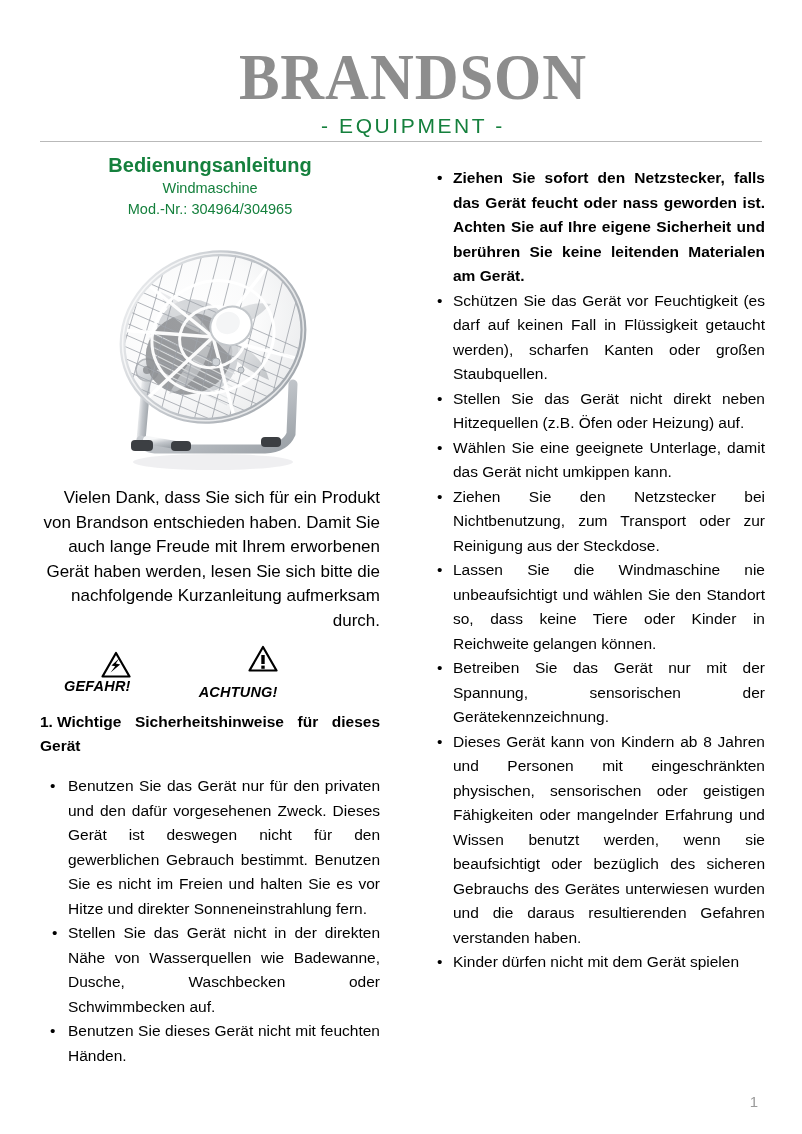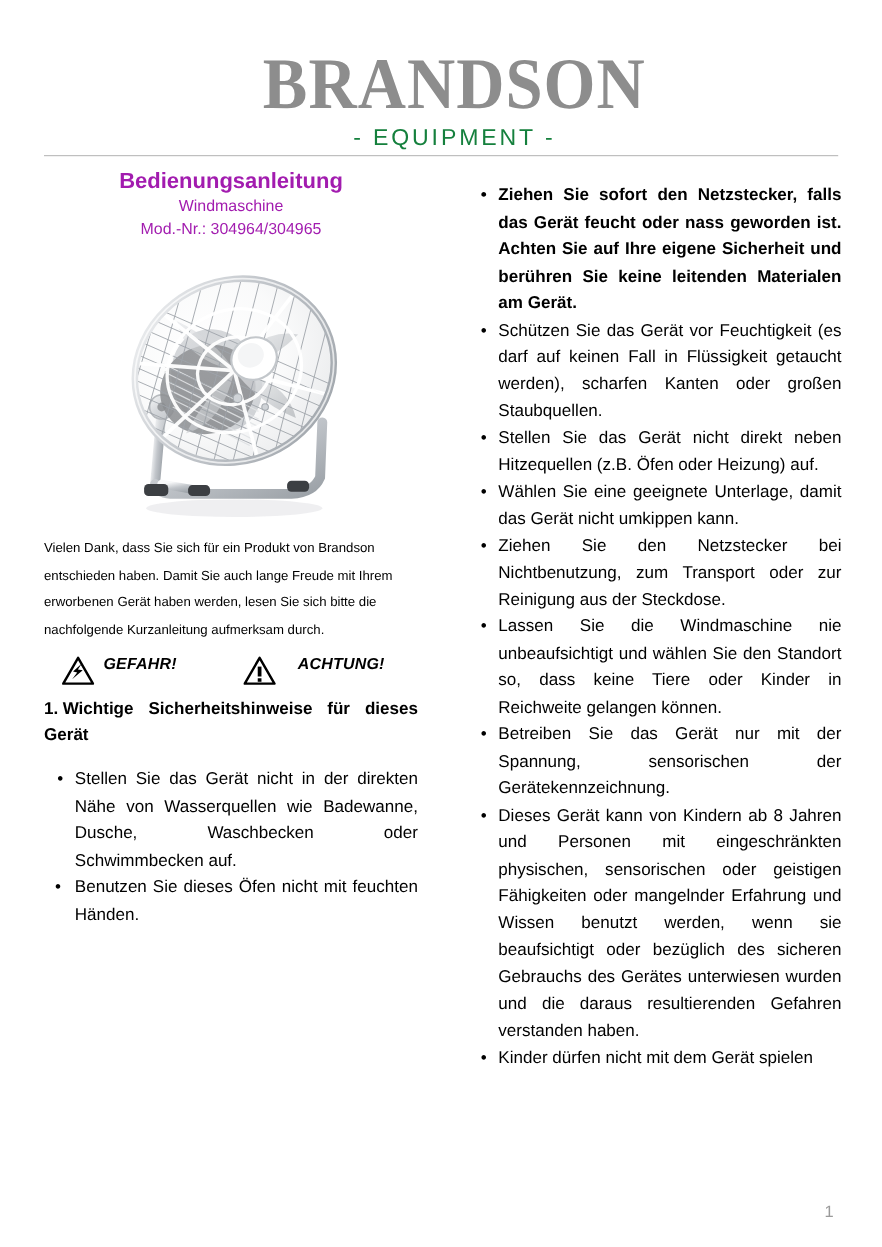--- a/index.html
+++ b/index.html
@@ -63,21 +63,21 @@
     width: 340px;
   }
   #right-column {
     left: 425px;
     width: 340px;
   }
 
   
   #doc-title-block {
     text-align: center;
-    color: #a21caf;
+    color: #15803d;
     margin-top: 2px;
   }
   #doc-title {
     font-size: 20px;
     font-weight: 700;
     line-height: 26px;
     display: block;
   }
   #doc-subtitle {
     font-size: 14.5px;
@@ -95,37 +95,38 @@
   
   #product-figure {
     margin: 14px 0 0 0;
     height: 246px;
     position: relative;
   }
   #product-figure svg { display: block; margin: 0 auto; }
 
   
   .intro-paragraph {
-    font-size: 12px;
+    font-size: 17px;
     line-height: 24.5px;
     margin: 6px 0 0 0;
-    text-align: left;
+    text-align: right;
     hyphens: manual;
   }
 
   
   #warning-row {
     display: flex;
     align-items: center;
     margin-top: 12px;
     padding-left: 16px;
   }
   .warning-item {
     display: flex;
-    align-items: flex-start;
+    align-items: flex-end;
+    flex-direction: column;
   }
   .warning-item.second { margin-left: 60px; gap: 12px; }
   .warning-label {
     font-size: 14.5px;
     font-weight: 700;
     font-style: italic;
     margin-left: 8px;
     letter-spacing: 0.2px;
   }
 
@@ -323,22 +324,23 @@
       </svg>
       <span class="warning-label">ACHTUNG!</span>
     </div>
   </div>
 
   <div id="section-heading">
     <span class="num">1.</span><span>Wichtige Sicherheitshinweise für dieses Gerät</span>
   </div>
 
   <ul class="bullet-list" id="left-list">
+    <li>Benutzen Sie das Gerät nur für den privaten und den dafür vorgesehenen Zweck. Dieses Gerät ist deswegen nicht für den gewerblichen Gebrauch bestimmt. Benutzen Sie es nicht im Freien und halten Sie es vor Hitze und direkter Sonneneinstrahlung fern.</li>
     <li class="tight-bullet">Stellen Sie das Gerät nicht in der direkten Nähe von Wasserquellen wie Badewanne, Dusche, Waschbecken oder Schwimmbecken auf.</li>
-    <li>Benutzen Sie dieses Öfen nicht mit feuchten Händen.</li>
+    <li>Benutzen Sie dieses Gerät nicht mit feuchten Händen.</li>
   </ul>
 </div>
 
 <div id="right-column" class="column">
   <ul class="bullet-list" id="right-list">
     <li class="tight-bullet">Ziehen Sie sofort den Netzstecker, falls das Gerät feucht oder nass geworden ist. Achten Sie auf Ihre eigene Sicherheit und berühren Sie keine leitenden Materialen am Gerät.</li>
     <li class="tight-bullet">Schützen Sie das Gerät vor Feuchtigkeit (es darf auf keinen Fall in Flüssigkeit getaucht werden), scharfen Kanten oder großen Staubquellen.</li>
     <li class="tight-bullet">Stellen Sie das Gerät nicht direkt neben Hitzequellen (z.B. Öfen oder Heizung) auf.</li>
     <li class="tight-bullet">Wählen Sie eine geeignete Unterlage, damit das Gerät nicht umkippen kann.</li>
     <li class="tight-bullet">Ziehen Sie den Netzstecker bei Nichtbenutzung, zum Transport oder zur Reinigung aus der Steckdose.</li>

